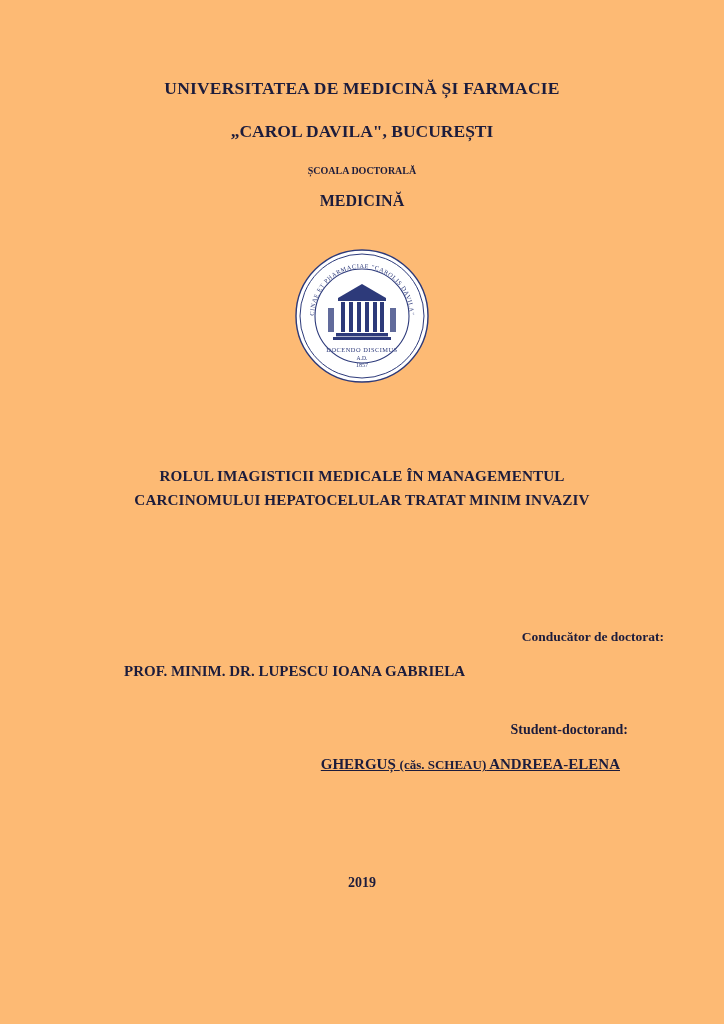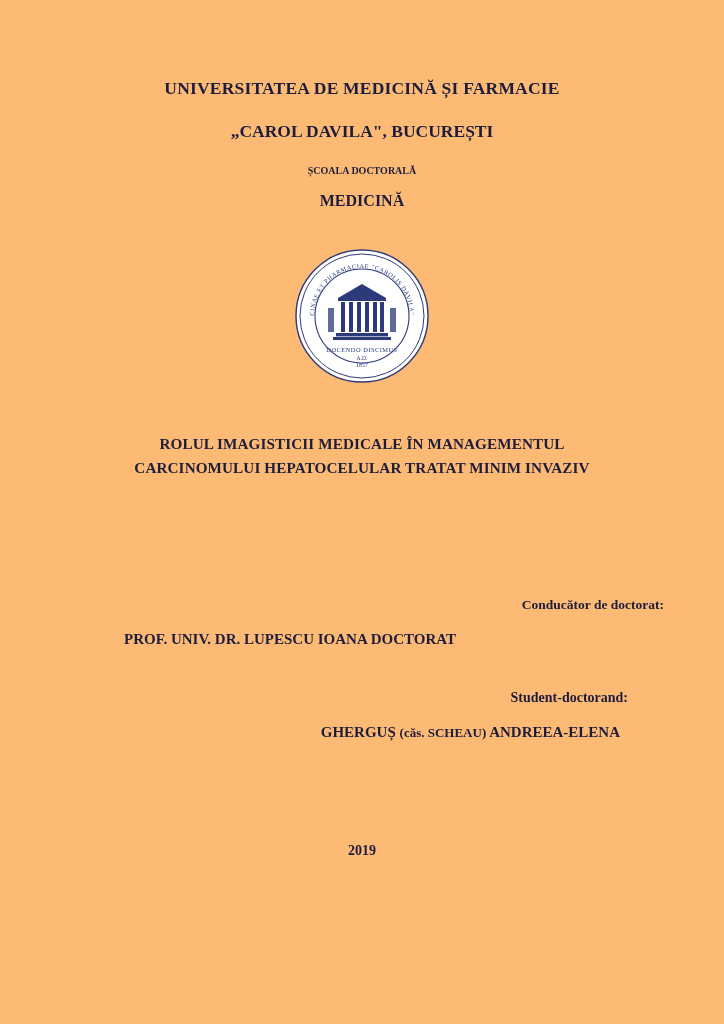--- a/index.html
+++ b/index.html
@@ -59,21 +59,21 @@
     display: flex;
     justify-content: center;
   }
   .logo {
     width: 136px;
     height: 136px;
     position: relative;
   }
 
   .title-block {
-    margin-top: 48px;
+    margin-top: 80px;
   }
   .thesis-title {
     font-weight: bold;
     font-size: 15.2px;
     line-height: 1.55;
     color: #1c1c3c;
     letter-spacing: 0.1px;
   }
   .rezumat {
     font-weight: bold;
@@ -110,20 +110,21 @@
     font-size: 14px;
     color: #1c1c3c;
     margin-top: 17px;
   }
   .stud-name {
     font-weight: bold;
     font-size: 15px;
     margin-top: 18px;
     padding-right: 8px;
     color: #1c1c3c;
+    text-decoration: underline;
   }
   .stud-name .small {
     font-size: 13px;
     font-weight: bold;
   }
 
   .year {
     margin-top: 102px;
     font-weight: bold;
     font-size: 14px;
@@ -179,21 +180,21 @@
     </div>
   </div>
 
   <div class="title-block center">
     <div class="thesis-title">ROLUL IMAGISTICII MEDICALE ÎN MANAGEMENTUL</div>
     <div class="thesis-title">CARCINOMULUI HEPATOCELULAR TRATAT MINIM INVAZIV</div>
   </div>
 
   <div class="supervisor-block">
     <div class="sup-label">Conducător de doctorat:</div>
-    <div class="sup-name">PROF. UNIV. DR. LUPESCU IOANA DOCTORAT</div>
+    <div class="sup-name">PROF. MINIM. DR. LUPESCU IOANA GABRIELA</div>
   </div>
 
   <div class="student-block">
     <div class="stud-label">Student-doctorand:</div>
     <div class="stud-name"><span>GHERGUȘ </span><span class="small">(căs. SCHEAU)</span><span> ANDREEA-ELENA</span></div>
   </div>
 
   <div class="year center">2019</div>
 
 </div>

